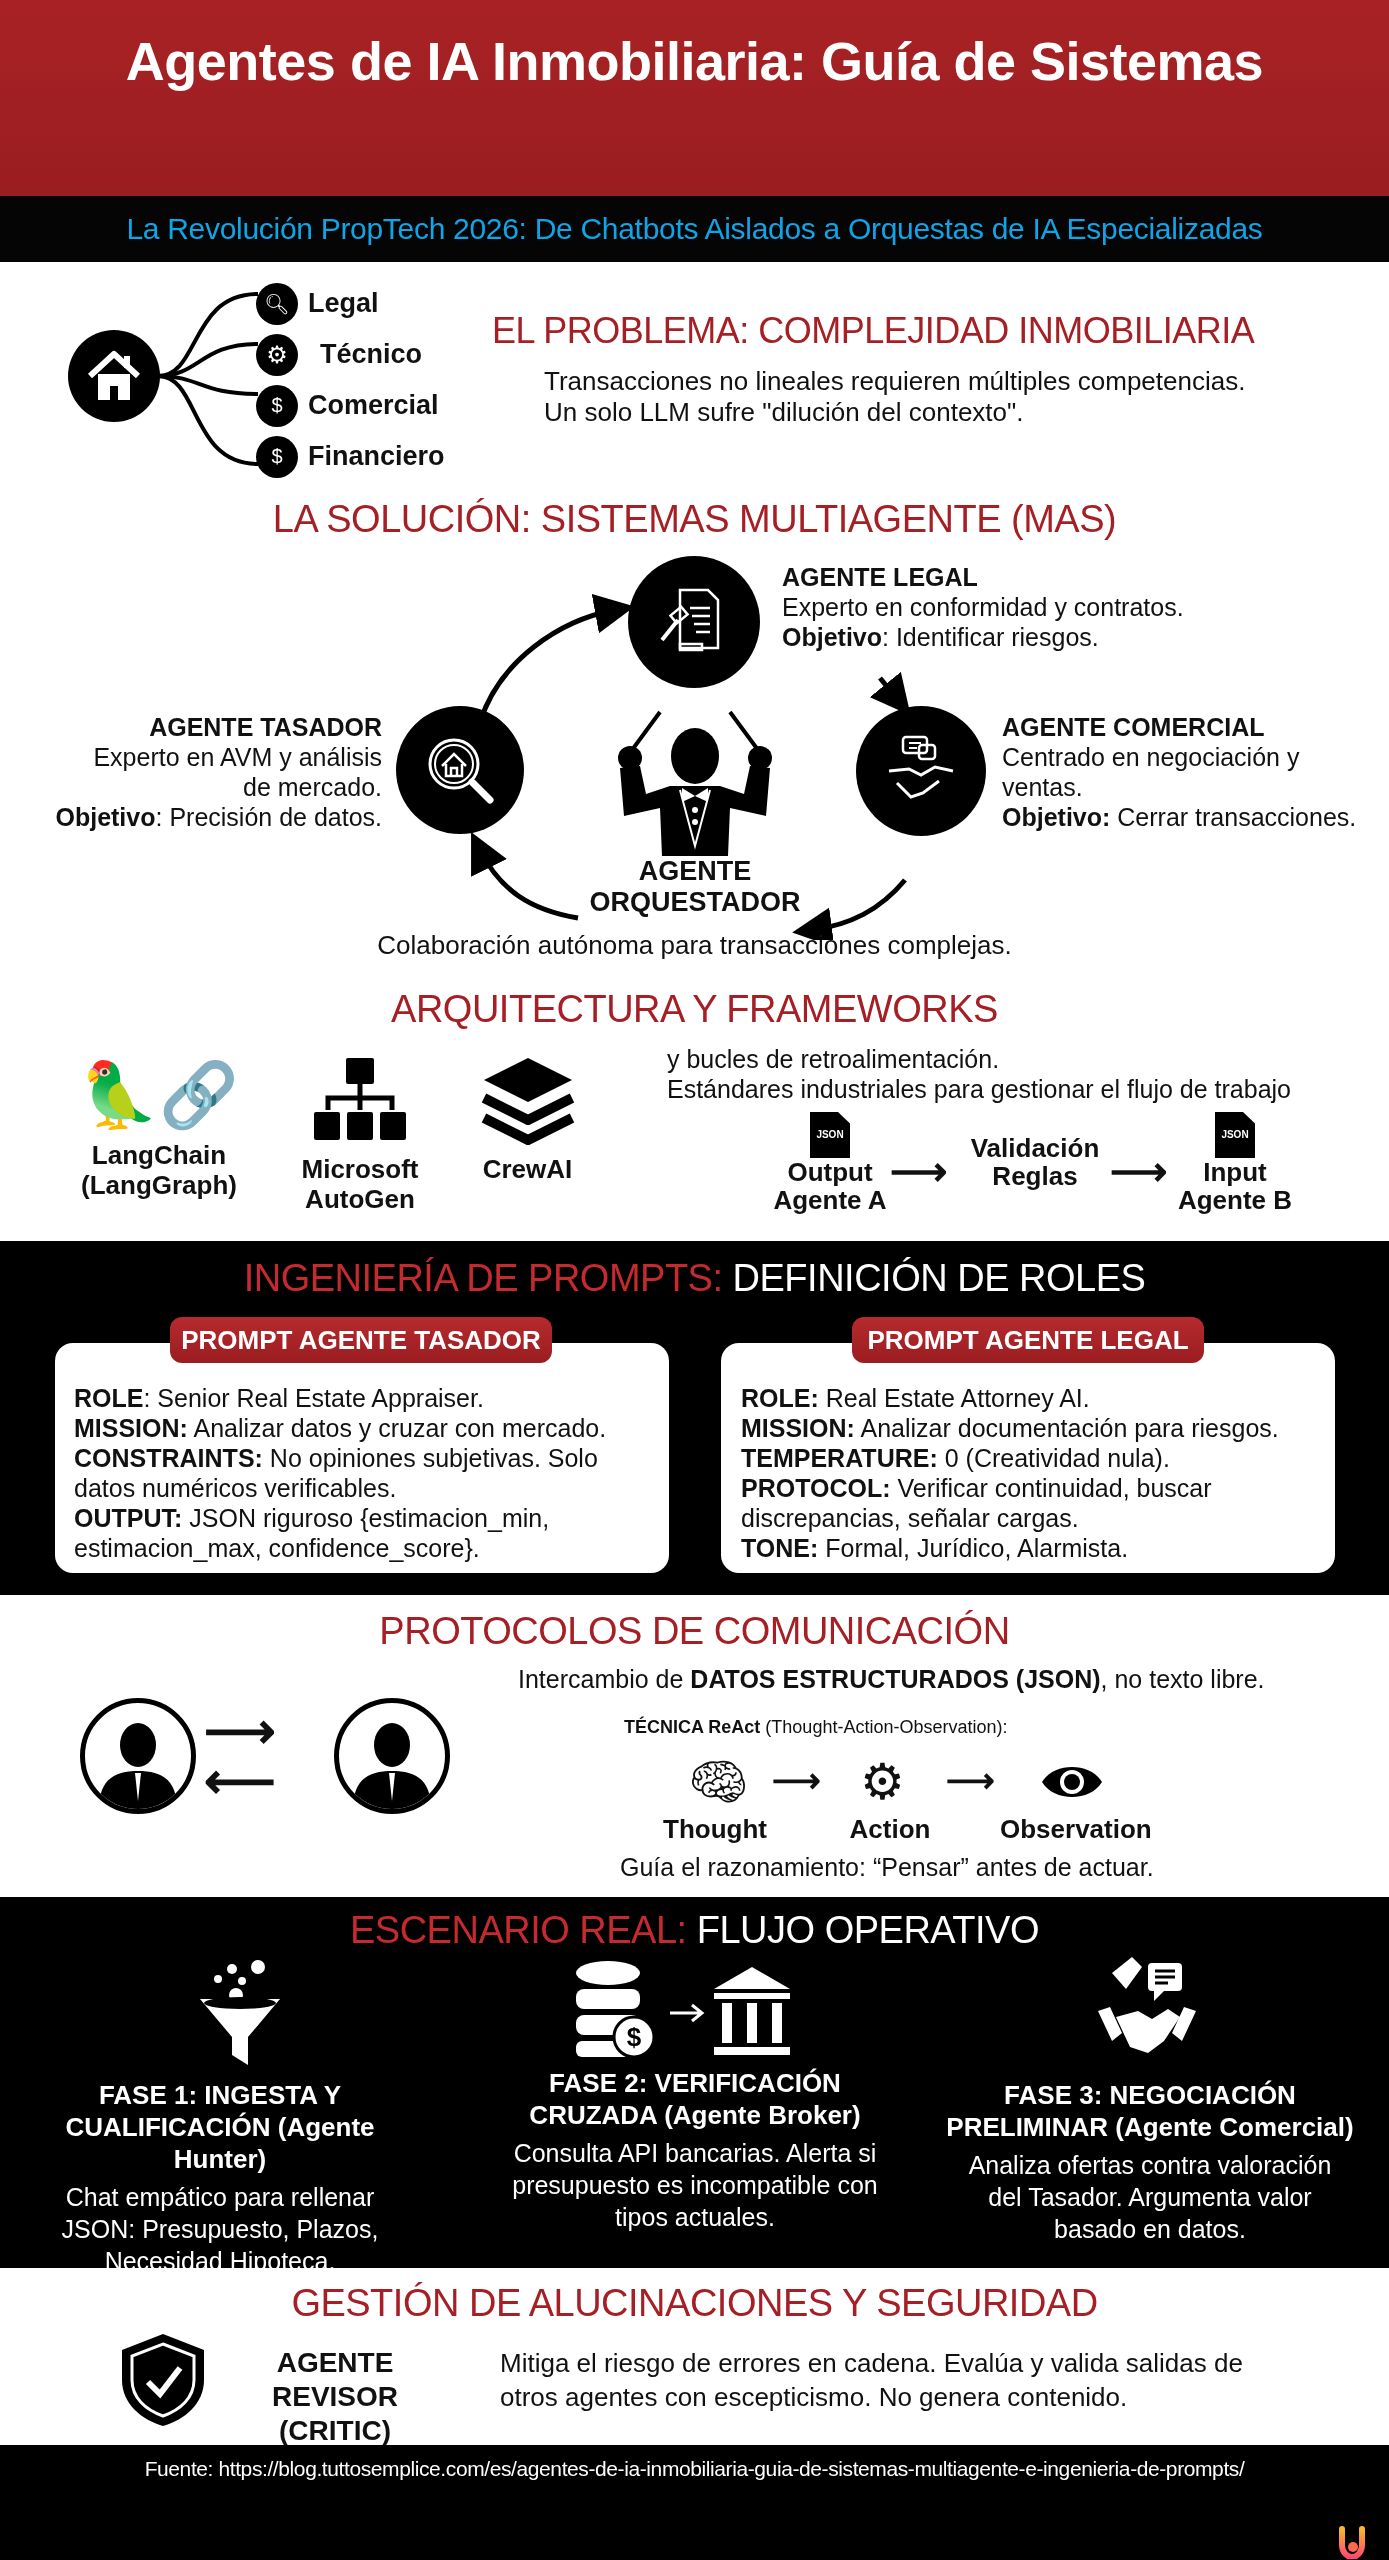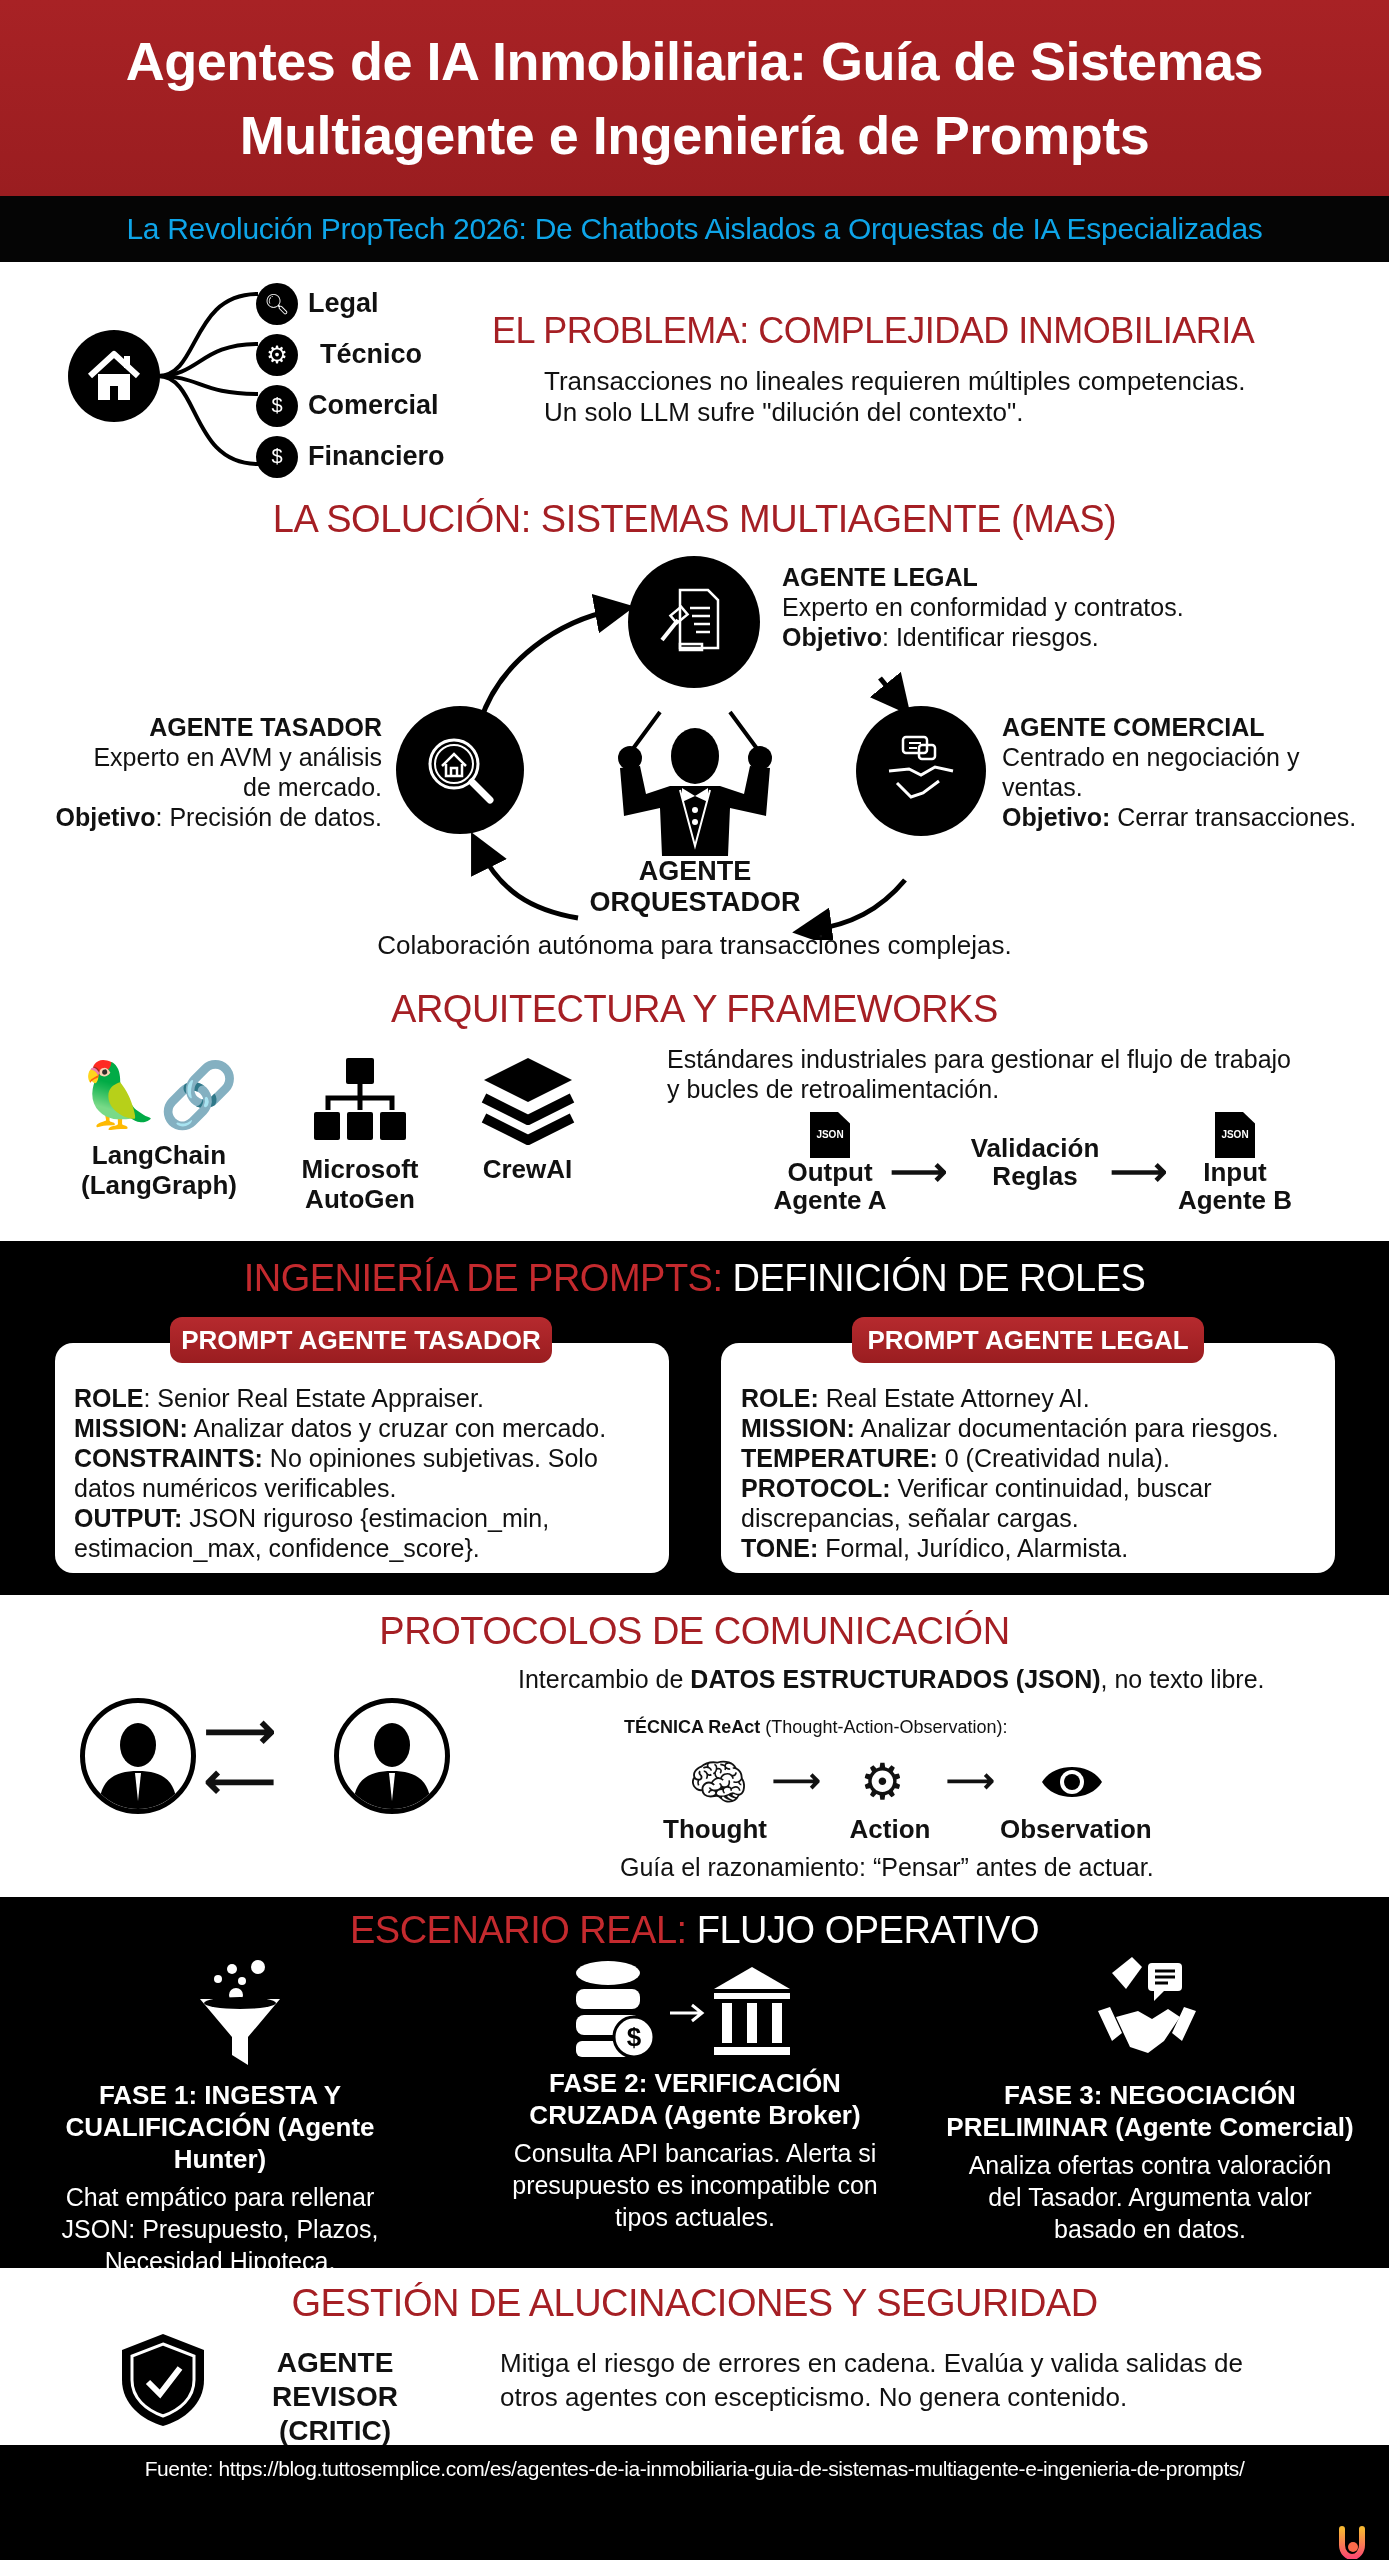--- a/index.html
+++ b/index.html
@@ -18,21 +18,20 @@
 .cardtxt{font-size:25px;line-height:30px;color:#111}
 .fase h3{font-size:26px;line-height:32px;font-weight:bold;color:#fff;text-align:center}
 .fase p{font-size:25px;line-height:32px;color:#fff;text-align:center;margin-top:6px}
 .lbl{font-weight:bold;font-size:26px;line-height:30px;text-align:center}
 </style>
 </head>
 <body>
 
 <div class="abs hdr">
   <div>Agentes de IA Inmobiliaria: Guía de Sistemas</div>
-  <div>Multiagente e Ingeniería de Prompts</div>
 </div>
 <div class="abs sub">La Revolución PropTech 2026: De Chatbots Aislados a Orquestas de IA Especializadas</div>
 
 <div class="abs" style="left:0;top:262px;width:1389px;height:220px">
   <div class="abs circle" style="left:68px;top:68px;width:92px;height:92px">
     <svg width="56" height="52" viewBox="0 0 56 52">
         <path d="M4 26 L28 4 L52 26" stroke="#fff" stroke-width="6" fill="none" stroke-linejoin="round"></path>
         <rect x="38" y="6" width="6" height="12" fill="#fff"></rect>
         <path d="M12 24 V50 H24 V36 H32 V50 H44 V24" fill="#fff"></path>
       </svg>
@@ -163,22 +162,22 @@
 </div>
 <div class="abs" style="left:470px;top:1054px;width:115px;text-align:center">
   <svg width="96" height="96" viewBox="0 0 96 96">
       <path d="M48 4 L92 26 L48 48 L4 26 Z" fill="#000"></path>
       <path d="M4 44 L48 66 L92 44" stroke="#000" stroke-width="10" fill="none" stroke-linejoin="round"></path>
       <path d="M4 64 L48 86 L92 64" stroke="#000" stroke-width="10" fill="none" stroke-linejoin="round"></path>
     </svg>
   <div class="lbl">CrewAI</div>
 </div>
 <div class="abs body" style="left:667px;top:1044px;font-size:25px;line-height:30px">
+  <div>y bucles de retroalimentación.</div>
   <div>Estándares industriales para gestionar el flujo de trabajo</div>
-  <div>y bucles de retroalimentación.</div>
 </div>
 <div class="abs" style="left:770px;top:1112px;width:560px;height:120px">
   <div class="abs" style="left:0;top:0;width:120px;text-align:center">
     <div style="margin:0 auto;width:40px;height:46px;background:#000;color:#fff;font-size:10px;font-weight:bold;line-height:46px;clip-path:polygon(0 0,70% 0,100% 25%,100% 100%,0 100%)">JSON</div>
     <div class="lbl" style="font-size:26px;line-height:28px">Output</div>
     <div class="lbl" style="font-size:26px;line-height:28px">Agente A</div>
   </div>
   <div class="abs" style="left:120px;top:36px;font-size:40px;font-weight:bold">⟶</div>
   <div class="abs" style="left:190px;top:22px;width:150px">
     <div class="lbl" style="font-size:26px;line-height:28px">Validación</div>

